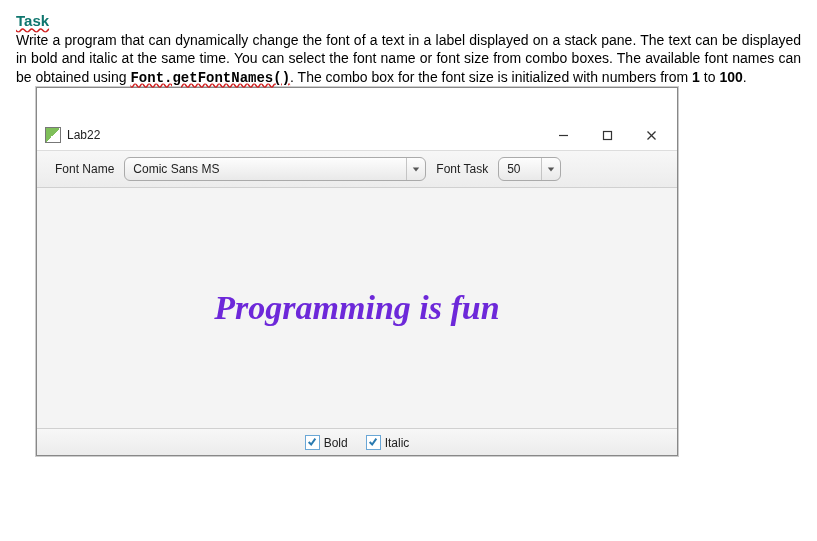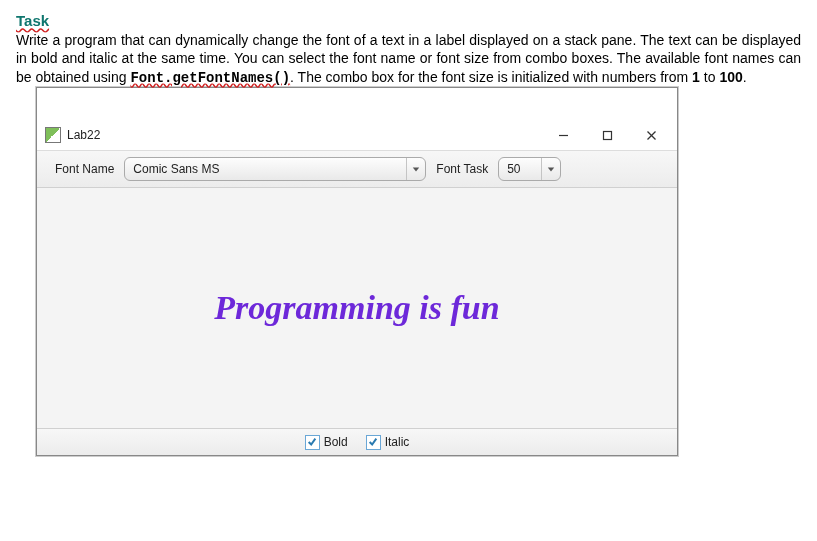--- a/index.html
+++ b/index.html
@@ -114,21 +114,21 @@
     color:#6d28d9;
   }
   .bottombar {
     display:flex; align-items:center; justify-content:center;
     gap: 18px;
     height: 26px;
     background: linear-gradient(#f7f7f7,#ececec);
     border-top: 1px solid #d0d0d0;
   }
   .chk {
-    display:flex; align-items:center; gap:4px;
+    display:flex; align-items:flex-end; gap:4px;
   }
   .chk .box {
     width:13px; height:13px;
     border:1px solid #6aa7d6;
     background:#fff;
     display:flex; align-items:center; justify-content:center;
   }
   .chk .box svg { width:10px; height:10px; stroke:#2a7ab0; stroke-width:2.4; fill:none; }
 </style>
 </head>

